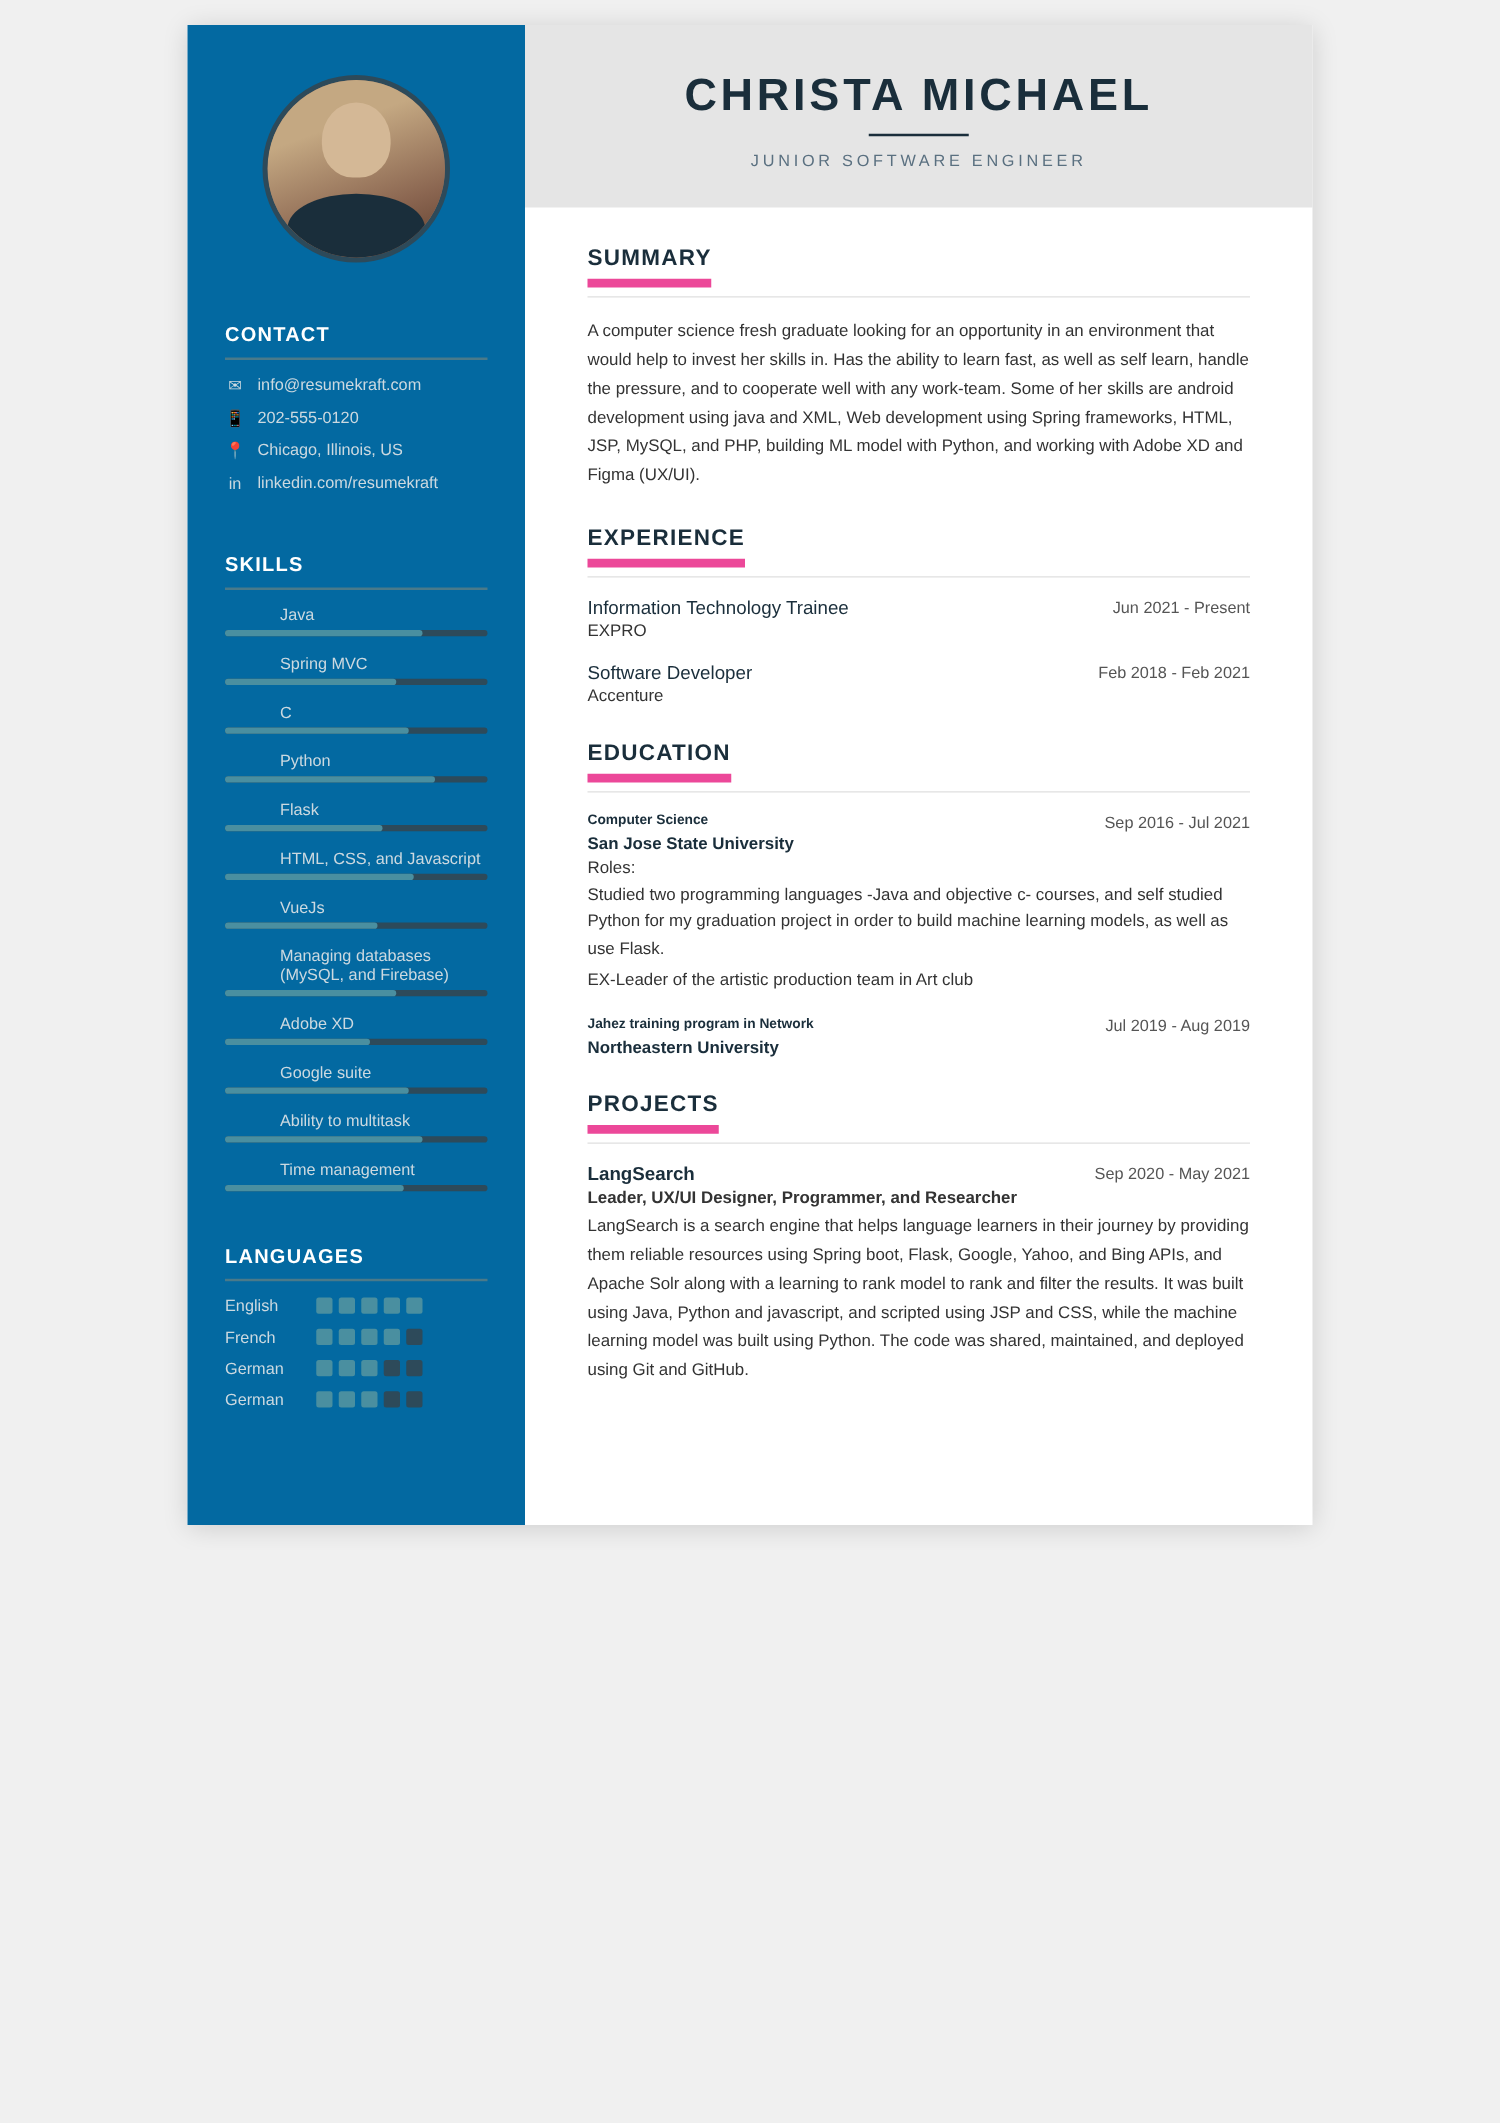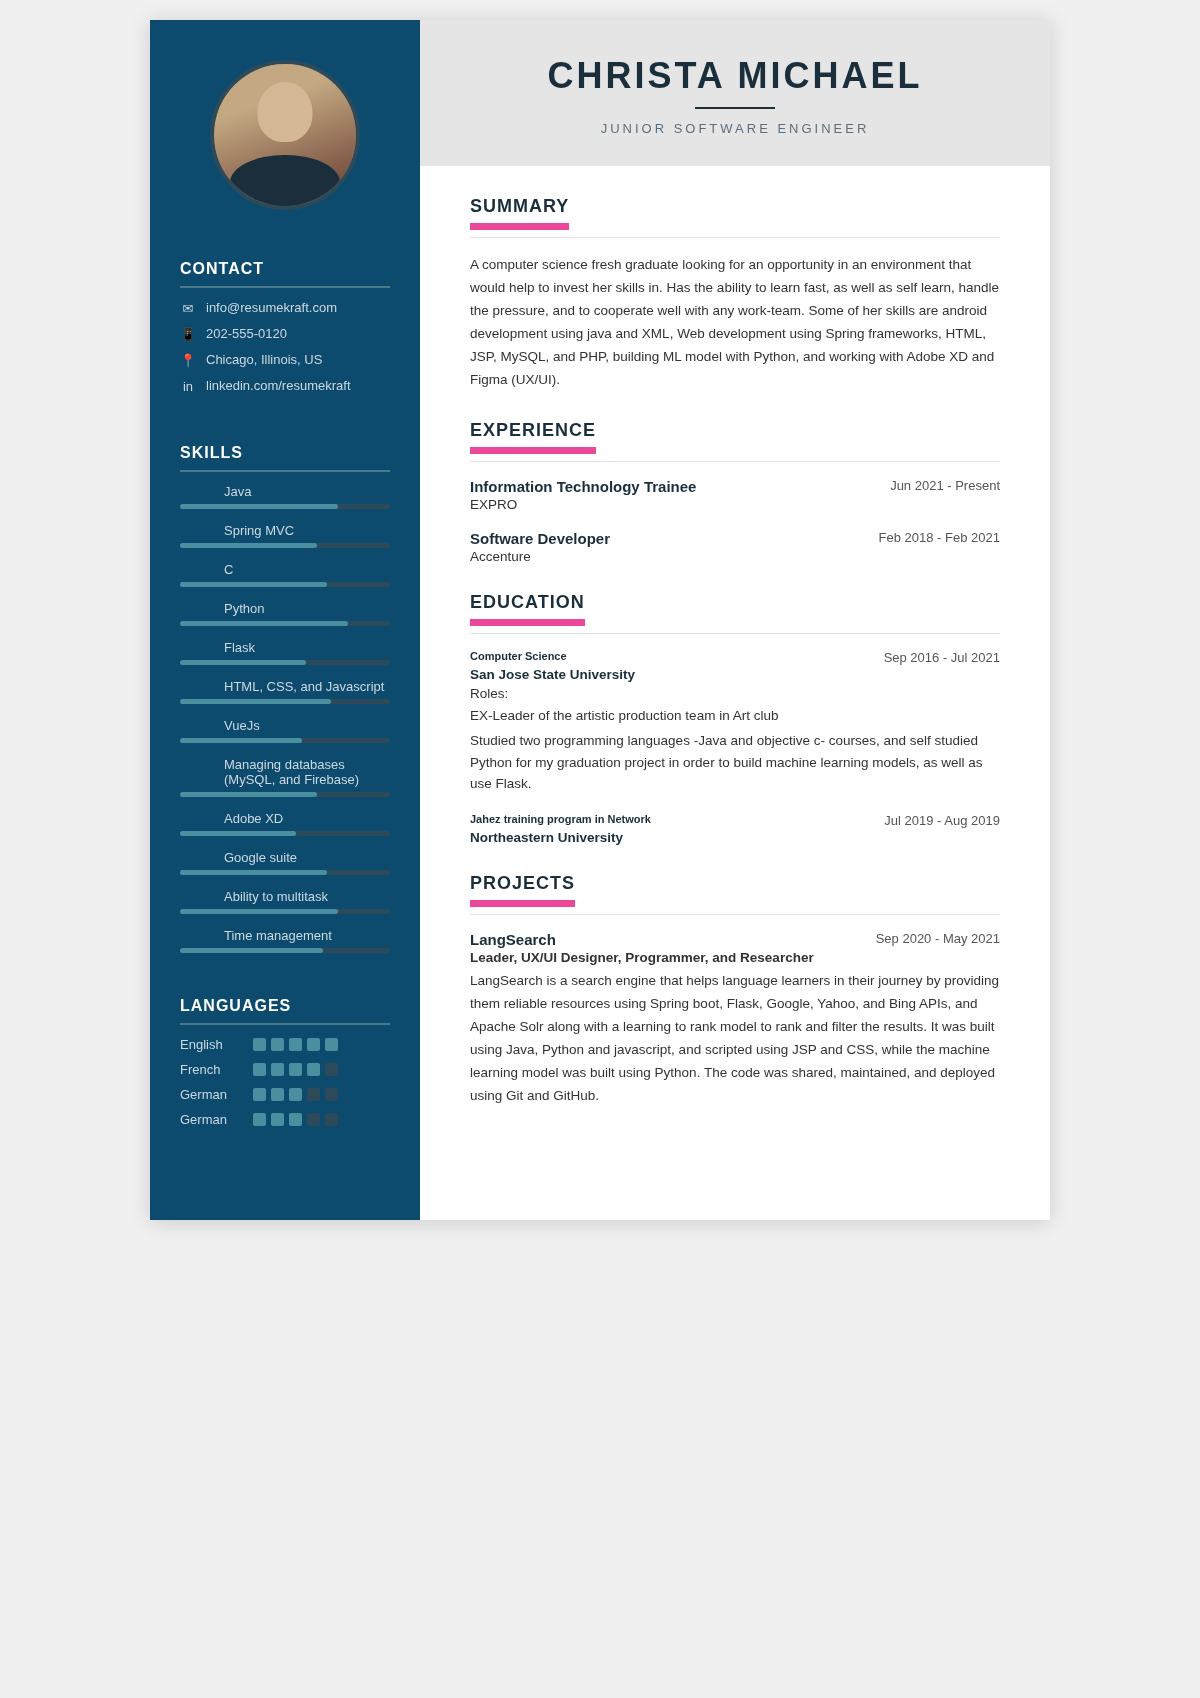--- a/index.html
+++ b/index.html
@@ -14,21 +14,21 @@
       width: 900px;
       background: #fff;
       display: flex;
       min-height: 1200px;
       box-shadow: 0 2px 20px rgba(0,0,0,0.15);
     }
     
     .sidebar {
       width: 270px;
       min-width: 270px;
-      background: #0c4a6e;
+      background: #0369a1;
       color: #fff;
       padding: 0 0 40px 0;
       display: flex;
       flex-direction: column;
       align-items: center;
     }
     .avatar-section {
       width: 100%;
       display: flex;
       justify-content: center;
@@ -221,21 +221,21 @@
       margin-bottom: 18px;
     }
     .exp-header {
       display: flex;
       justify-content: space-between;
       align-items: flex-start;
       margin-bottom: 2px;
     }
     .exp-job-title {
       font-size: 15px;
-      font-weight: 700;
+      font-weight: 400;
       color: #1a2e3b;
     }
     .exp-date {
       font-size: 13px;
       color: #555;
       font-weight: 500;
       white-space: nowrap;
     }
     .exp-company {
       font-size: 13.5px;
@@ -499,22 +499,22 @@
         <div class="section-title">EDUCATION</div>
         <div class="section-divider"></div>
         <div id="education-list">
             <div class="edu-item">
       <div class="exp-header">
         <div class="edu-degree">Computer Science</div>
         <div class="exp-date">Sep 2016 - Jul 2021</div>
       </div>
       <div class="edu-school">San Jose State University</div>
       <div class="edu-roles">Roles:</div>
+              <div class="edu-role-item">Studied two programming languages -Java and objective c- courses, and self studied Python for my graduation project in order to build machine learning models, as well as use Flask.</div>
               <div class="edu-role-item">EX-Leader of the artistic production team in Art club</div>
-              <div class="edu-role-item">Studied two programming languages -Java and objective c- courses, and self studied Python for my graduation project in order to build machine learning models, as well as use Flask.</div>
     </div>
             <div class="edu-item">
       <div class="exp-header">
         <div class="edu-degree">Jahez training program in Network</div>
         <div class="exp-date">Jul 2019 - Aug 2019</div>
       </div>
       <div class="edu-school">Northeastern University</div>
 
     </div>
           </div>

